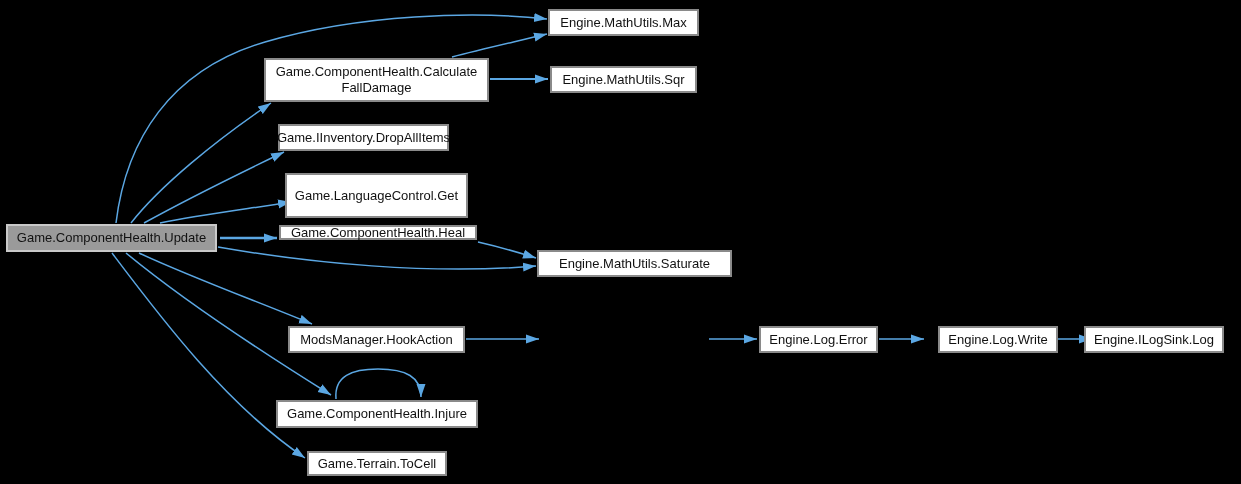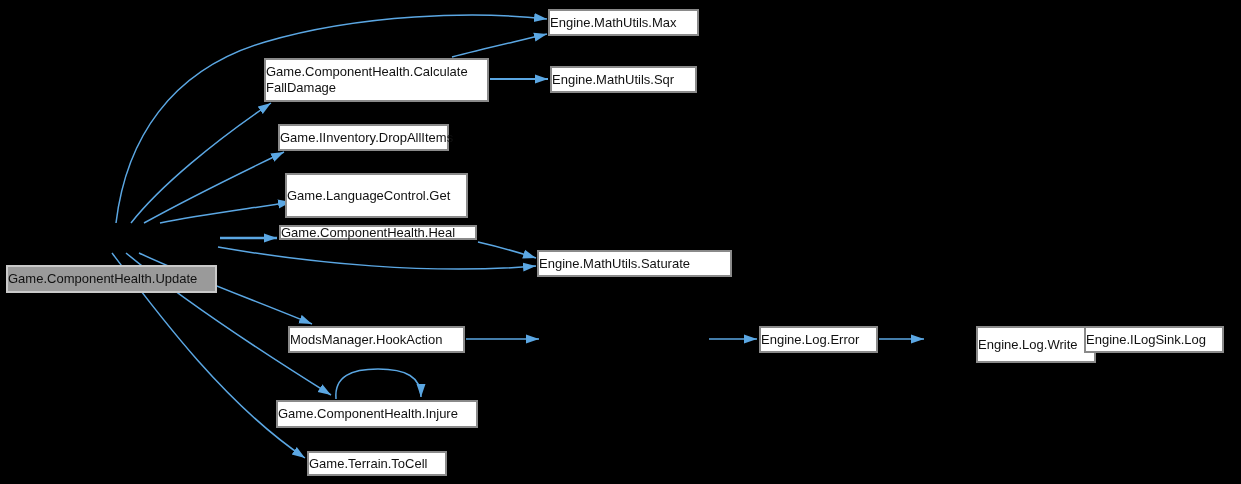--- a/index.html
+++ b/index.html
@@ -33,30 +33,29 @@
   .node {
     position: absolute;
     box-sizing: border-box;
     background: var(--node-fill, #fff);
     border: 2px solid var(--node-border, #8A8A8A);
     color: var(--node-text, #111);
     font-size: 13px;
     line-height: 1.2;
     display: flex;
     flex-direction: column;
-    align-items: flex-start;
+    align-items: center;
     justify-content: center;
     text-align: center;
     white-space: nowrap;
     cursor: pointer;
   }
   .node.highlight {
     background: var(--highlight-fill, #9A9A9A);
     border-color: var(--highlight-border, #C9C9C9);
-    margin-top: 41px;
   }
 </style>
 </head>
 <body>
 
 <div class="canvas">
 
   <svg class="edges" viewBox="0 0 1241 484" xmlns="http://www.w3.org/2000/svg">
     <defs>
       <marker id="arrow" markerUnits="userSpaceOnUse" markerWidth="14" markerHeight="11" refX="13" refY="5" orient="auto">
@@ -118,21 +117,21 @@
 
   <div class="node" style="left:288px;top:326px;width:177px;height:27px">
     <span>ModsManager.HookAction</span>
   </div>
 
 
   <div class="node" style="left:759px;top:326px;width:119px;height:27px">
     <span>Engine.Log.Error</span>
   </div>
 
-  <div class="node" style="left:976px;top:326px;width:120px;height:37px">
+  <div class="node" style="left:938px;top:326px;width:120px;height:27px">
     <span>Engine.Log.Write</span>
   </div>
 
   <div class="node" style="left:1084px;top:326px;width:140px;height:27px">
     <span>Engine.ILogSink.Log</span>
   </div>
 
   <div class="node" style="left:276px;top:400px;width:202px;height:28px">
     <span>Game.ComponentHealth.Injure</span>
   </div>

